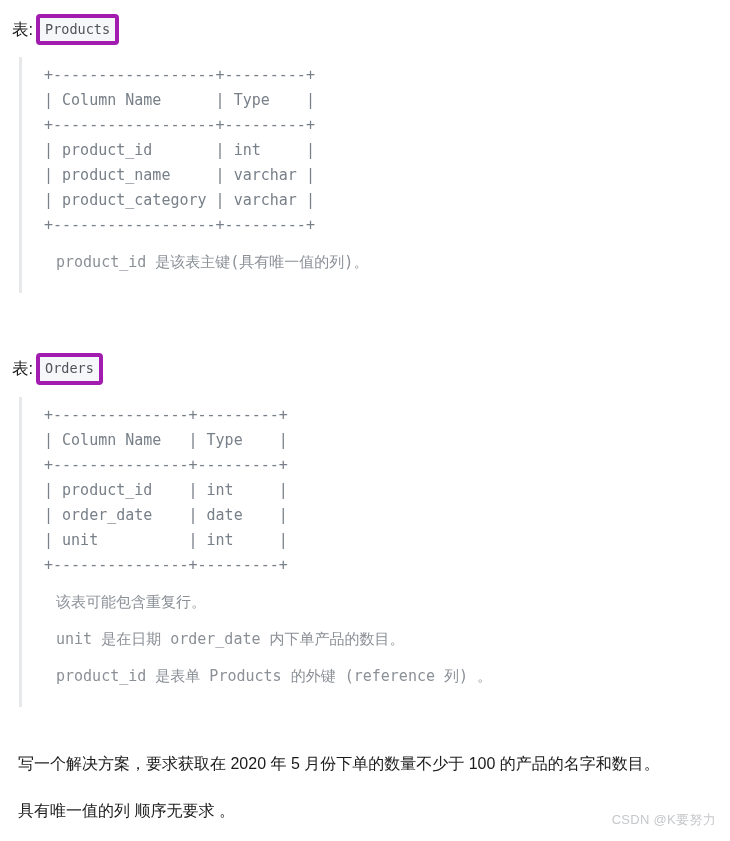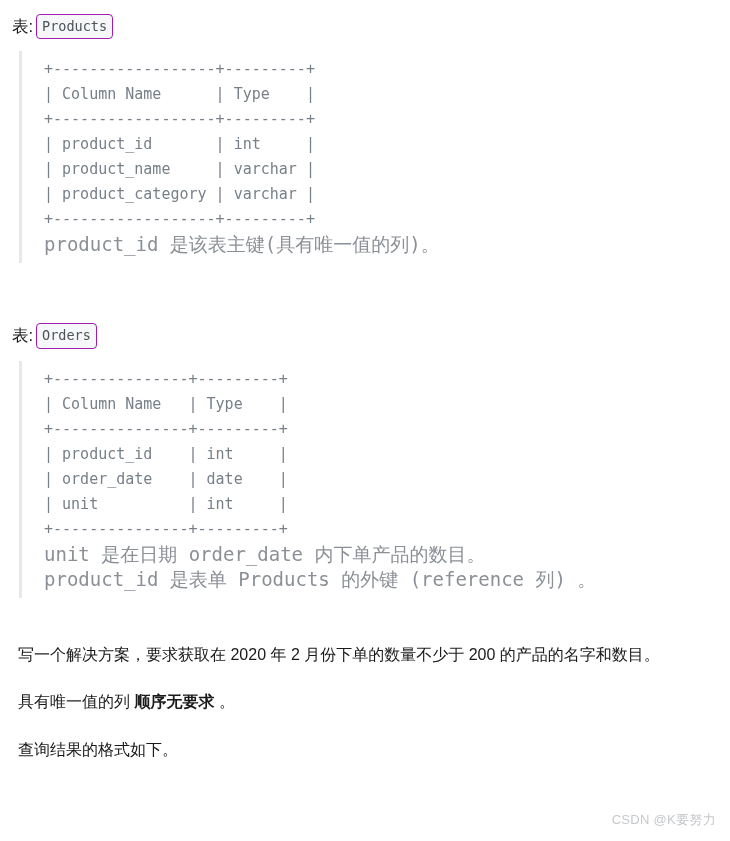--- a/index.html
+++ b/index.html
@@ -32,21 +32,21 @@
     padding-left: 2px;
     display: block;
   }
   .table-label .lbl {
     font-family: "Liberation Sans", "DejaVu Sans", sans-serif;
   }
   .code-chip {
     font-family: "DejaVu Sans Mono", "Liberation Mono", monospace;
     font-size: 13.5px;
     background: #f6f7f8;
-    border: 1px solid #a21caf;
+    border: 4px solid #a21caf;
     border-radius: 4px;
     padding: 1px 5px 2px 5px;
     color: #4d5359;
     margin-left: 3px;
     white-space: pre;
     display: inline-block;
     vertical-align: 1px;
   }
 
   
@@ -59,40 +59,40 @@
     font-family: "DejaVu Sans Mono", "Liberation Mono", monospace;
     font-size: 15px;
     line-height: 25px;
     color: #777f88;
     white-space: pre;
     margin: 0;
     letter-spacing: 0px;
   }
   .note {
     font-family: "DejaVu Sans Mono", "Liberation Mono", monospace;
-    font-size: 19px;
+    font-size: 15px;
     line-height: 25px;
     color: #8b9097;
     white-space: pre;
-    margin: 0;
+    margin: 12px;
   }
 
   .gap-lg { height: 56px; }
   .gap-md { height: 40px; }
 
   
   .prose {
     font-size: 16px;
     line-height: 1.6;
     color: #1a1a1a;
     margin: 0 0 22px 2px;
     padding-left: 6px;
   }
   .prose.first { margin-top: 0; }
-  .prose b { font-weight: bold; }
+  .prose b { font-weight: normal; }
 
   
   .watermark {
     position: absolute;
     right: 14px;
     bottom: 12px;
     font-size: 13px;
     color: #c6c8cb;
     font-family: "Liberation Sans", "DejaVu Sans", sans-serif;
     letter-spacing: 0.3px;
@@ -127,28 +127,29 @@
       <span class="lbl">表:</span><span class="code-chip">Orders</span>
     </div>
     <div class="quote">
       <pre class="ascii">+---------------+---------+
 | Column Name   | Type    |
 +---------------+---------+
 | product_id    | int     |
 | order_date    | date    |
 | unit          | int     |
 +---------------+---------+</pre>
+      <pre class="note">该表可能包含重复行。</pre>
       <pre class="note">unit 是在日期 order_date 内下单产品的数目。</pre>
       <pre class="note">product_id 是表单 Products 的外键 (reference 列) 。</pre>
     </div>
   </div>
 
   <div class="gap-md"></div>
 
-  <p class="prose first">写一个解决方案，要求获取在 2020 年 2 月份下单的数量不少于 200 的产品的名字和数目。</p>
+  <p class="prose first">写一个解决方案，要求获取在 2020 年 5 月份下单的数量不少于 100 的产品的名字和数目。</p>
 
   <p class="prose"><span>具有唯一值的列 </span><b>顺序无要求</b><span> 。</span></p>
 
   <p class="prose">查询结果的格式如下。</p>
 
 </div>
 
 <div class="watermark">CSDN @K要努力</div>
 
 </body></html>

